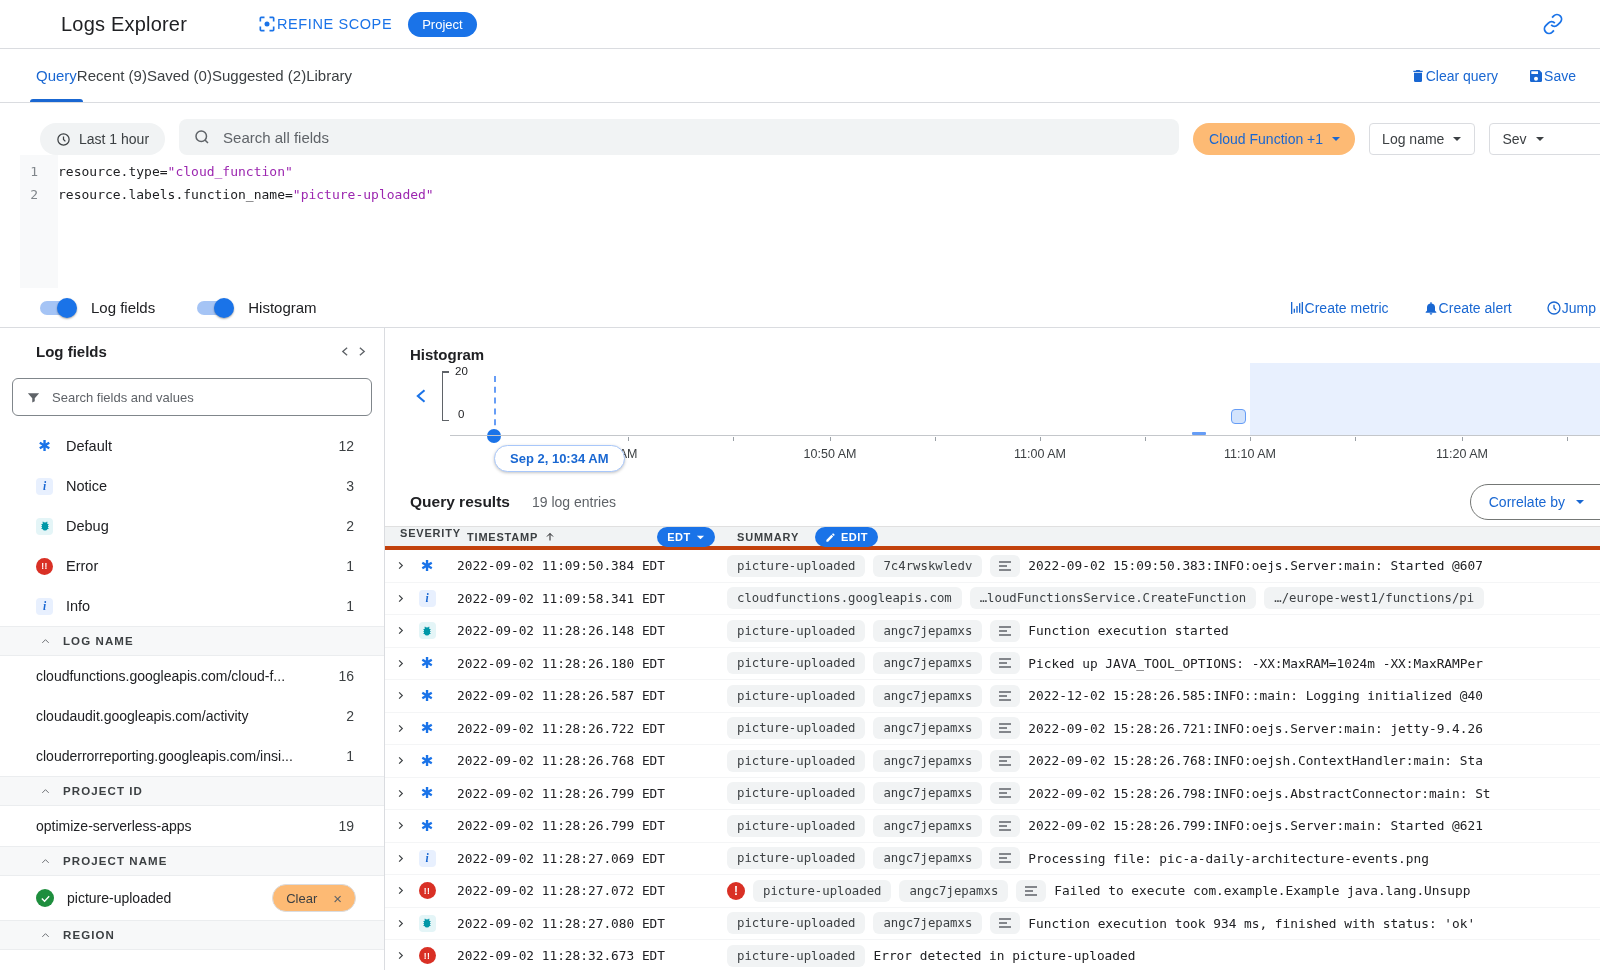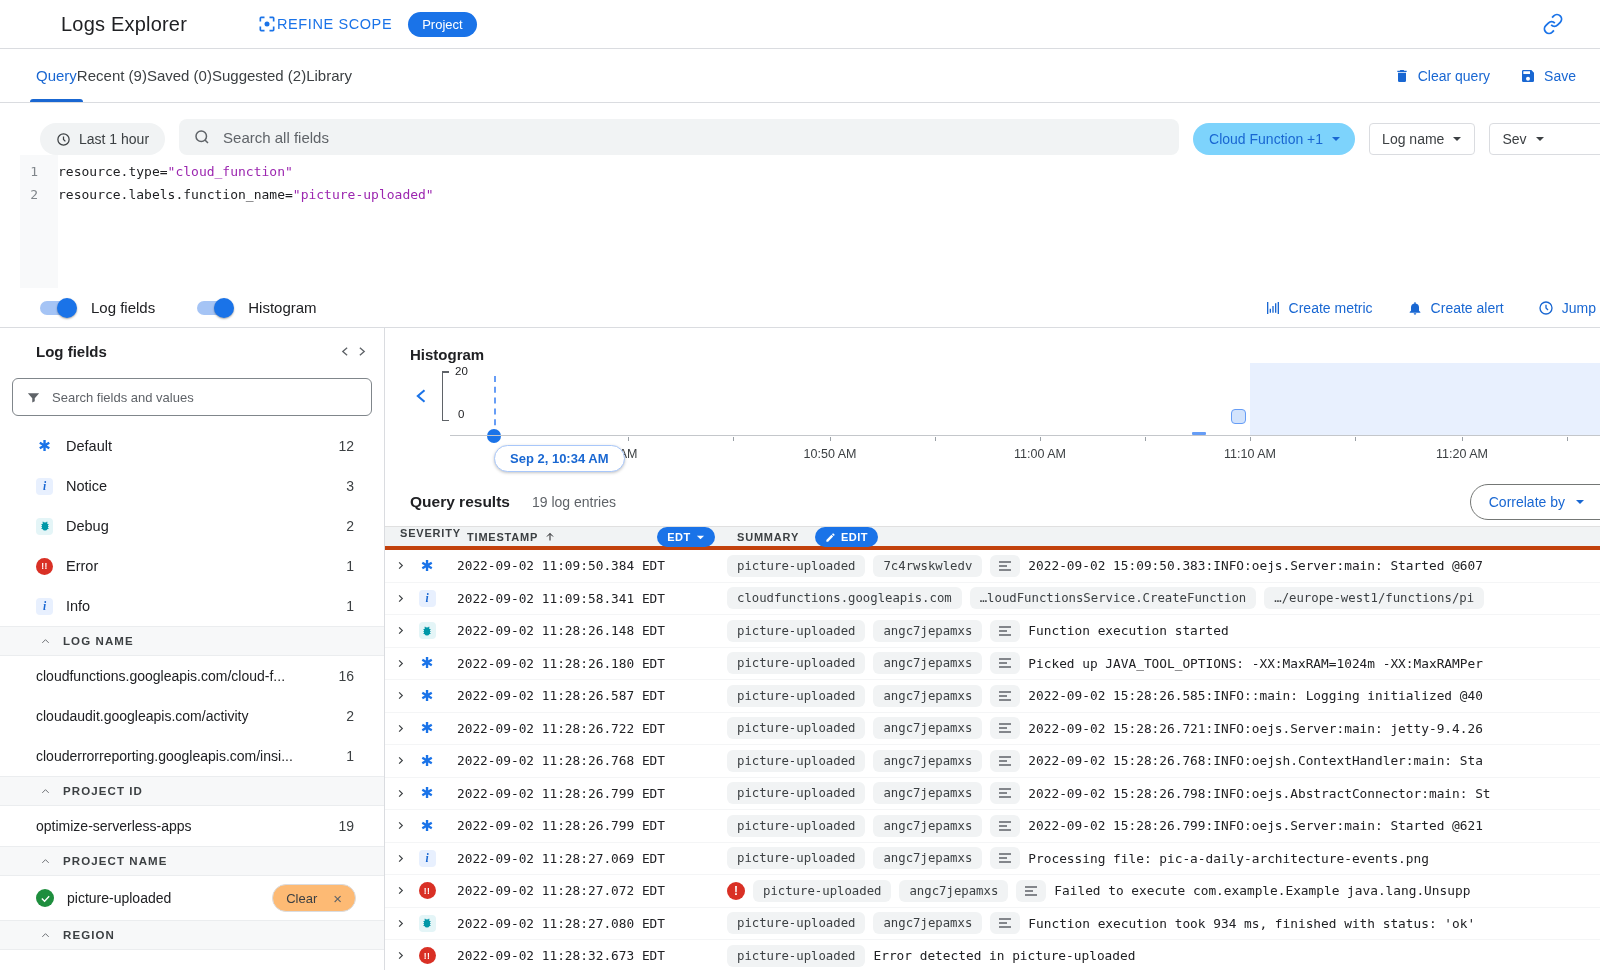--- a/index.html
+++ b/index.html
@@ -19,34 +19,34 @@
   .scope-pill{margin-left:16px;background:var(--c-accent,#1a73e8);color:#fff;font-size:13px;font-weight:500;padding:5px 14px;border-radius:14px}
   .link-btn{margin-left:auto;margin-right:36px;color:var(--c-accent,#1a73e8);font-size:22px}
 
   
   .tabbar{height:54px;display:flex;align-items:center;padding:0 24px 0 36px;border-bottom:1px solid #dadce0}
   .tabs{display:flex;height:100%}
   .tab{font-size:15px;color:#3c4043;font-weight:500;display:flex;align-items:center;position:relative;cursor:pointer}
   .tab.active{color:#1967d2}
   .tab.active::after{content:"";position:absolute;left:-6px;right:-6px;bottom:0;height:3px;background:#1967d2;border-radius:3px 3px 0 0}
   .tab-actions{margin-left:auto;display:flex;gap:30px}
-  .txt-btn{display:flex;align-items:flex-end;gap:8px;color:#1967d2;font-size:14px;font-weight:500;white-space:nowrap}
+  .txt-btn{display:flex;align-items:flex-end;color:#1967d2;font-size:14px;font-weight:500;white-space:nowrap}
   .txt-btn .icon{font-size:16px}
 
   
   .querybar{height:52px;display:flex;align-items:flex-end;gap:14px;padding-left:40px;overflow:hidden}
   .time-chip{height:32px;flex:none;display:flex;align-items:center;gap:8px;background:#f1f3f4;border-radius:16px;padding:0 16px;font-size:14px;color:#3c4043}
   .time-chip .icon{font-size:15px;color:#3c4043}
   .search-box{flex:0 0 1000px;height:36px;background:#f1f3f4;border-radius:8px;display:flex;align-items:center;gap:12px;padding:0 14px;color:#5f6368}
   .search-box .icon{font-size:18px}
   .search-box input{flex:1;border:none;outline:none;background:transparent;font-size:15px;color:#202124}
   .search-box input::placeholder{color:#5f6368}
   .filter-chips{display:flex;gap:14px;flex:none}
   .fchip{height:32px;display:flex;align-items:center;gap:8px;font-size:14px;font-weight:500;white-space:nowrap}
-  .chip-filled{background:#7dd3fc;color:#1967d2;border-radius:16px;padding:0 14px 0 16px}
+  .chip-filled{background:#fdba74;color:#1967d2;border-radius:16px;padding:0 14px 0 16px}
   .chip-outline{background:#fff;color:#3c4043;border:1px solid #dadce0;border-radius:4px;padding:0 12px}
   .chip-cut{width:130px;flex:none;justify-content:flex-start;overflow:hidden}
   .fchip .icon{font-size:10px;color:inherit}
 
   
   .editor{height:133px;position:relative;font-family:"DejaVu Sans Mono","Liberation Mono",monospace;font-size:13px;line-height:23px;padding-top:5px}
   .editor::before{content:"";position:absolute;left:20px;top:0;bottom:0;width:38px;background:#f8f9fa}
   .eline{display:flex;position:relative;z-index:1}
   .lnum{width:52px;padding-right:14px;text-align:right;color:#80868b;flex:none}
   .ecode{padding-left:6px;white-space:pre}
@@ -593,21 +593,21 @@
               </span>
               <span class="ts">2022-09-02 11:28:26.587 EDT</span>
               <div class="sum">
                 <span class="chip">picture-uploaded</span>
                 <span class="chip">angc7jepamxs</span>
                 <span class="chip chip-icon">
                   <svg viewBox="0 0 14 12" fill="none" stroke="currentColor" stroke-width="1.6">
                     <path d="M1 2h12M1 6h8M1 10h12"></path>
                   </svg>
                 </span>
-                <span class="logtext">2022-09-02 15:28:26.585:INFO::main: Logging initialized @40</span>
+                <span class="logtext">2022-12-02 15:28:26.585:INFO::main: Logging initialized @40</span>
               </div>
             </div>
             <div class="trow">
               <span class="expand">
                 <svg viewBox="0 0 24 24" fill="none" stroke="currentColor" stroke-width="2.5">
                   <path d="M9 5l7 7-7 7"></path>
                 </svg>
               </span>
               <span class="sevcell">
                 <span class="sev sev-default">✱</span>

